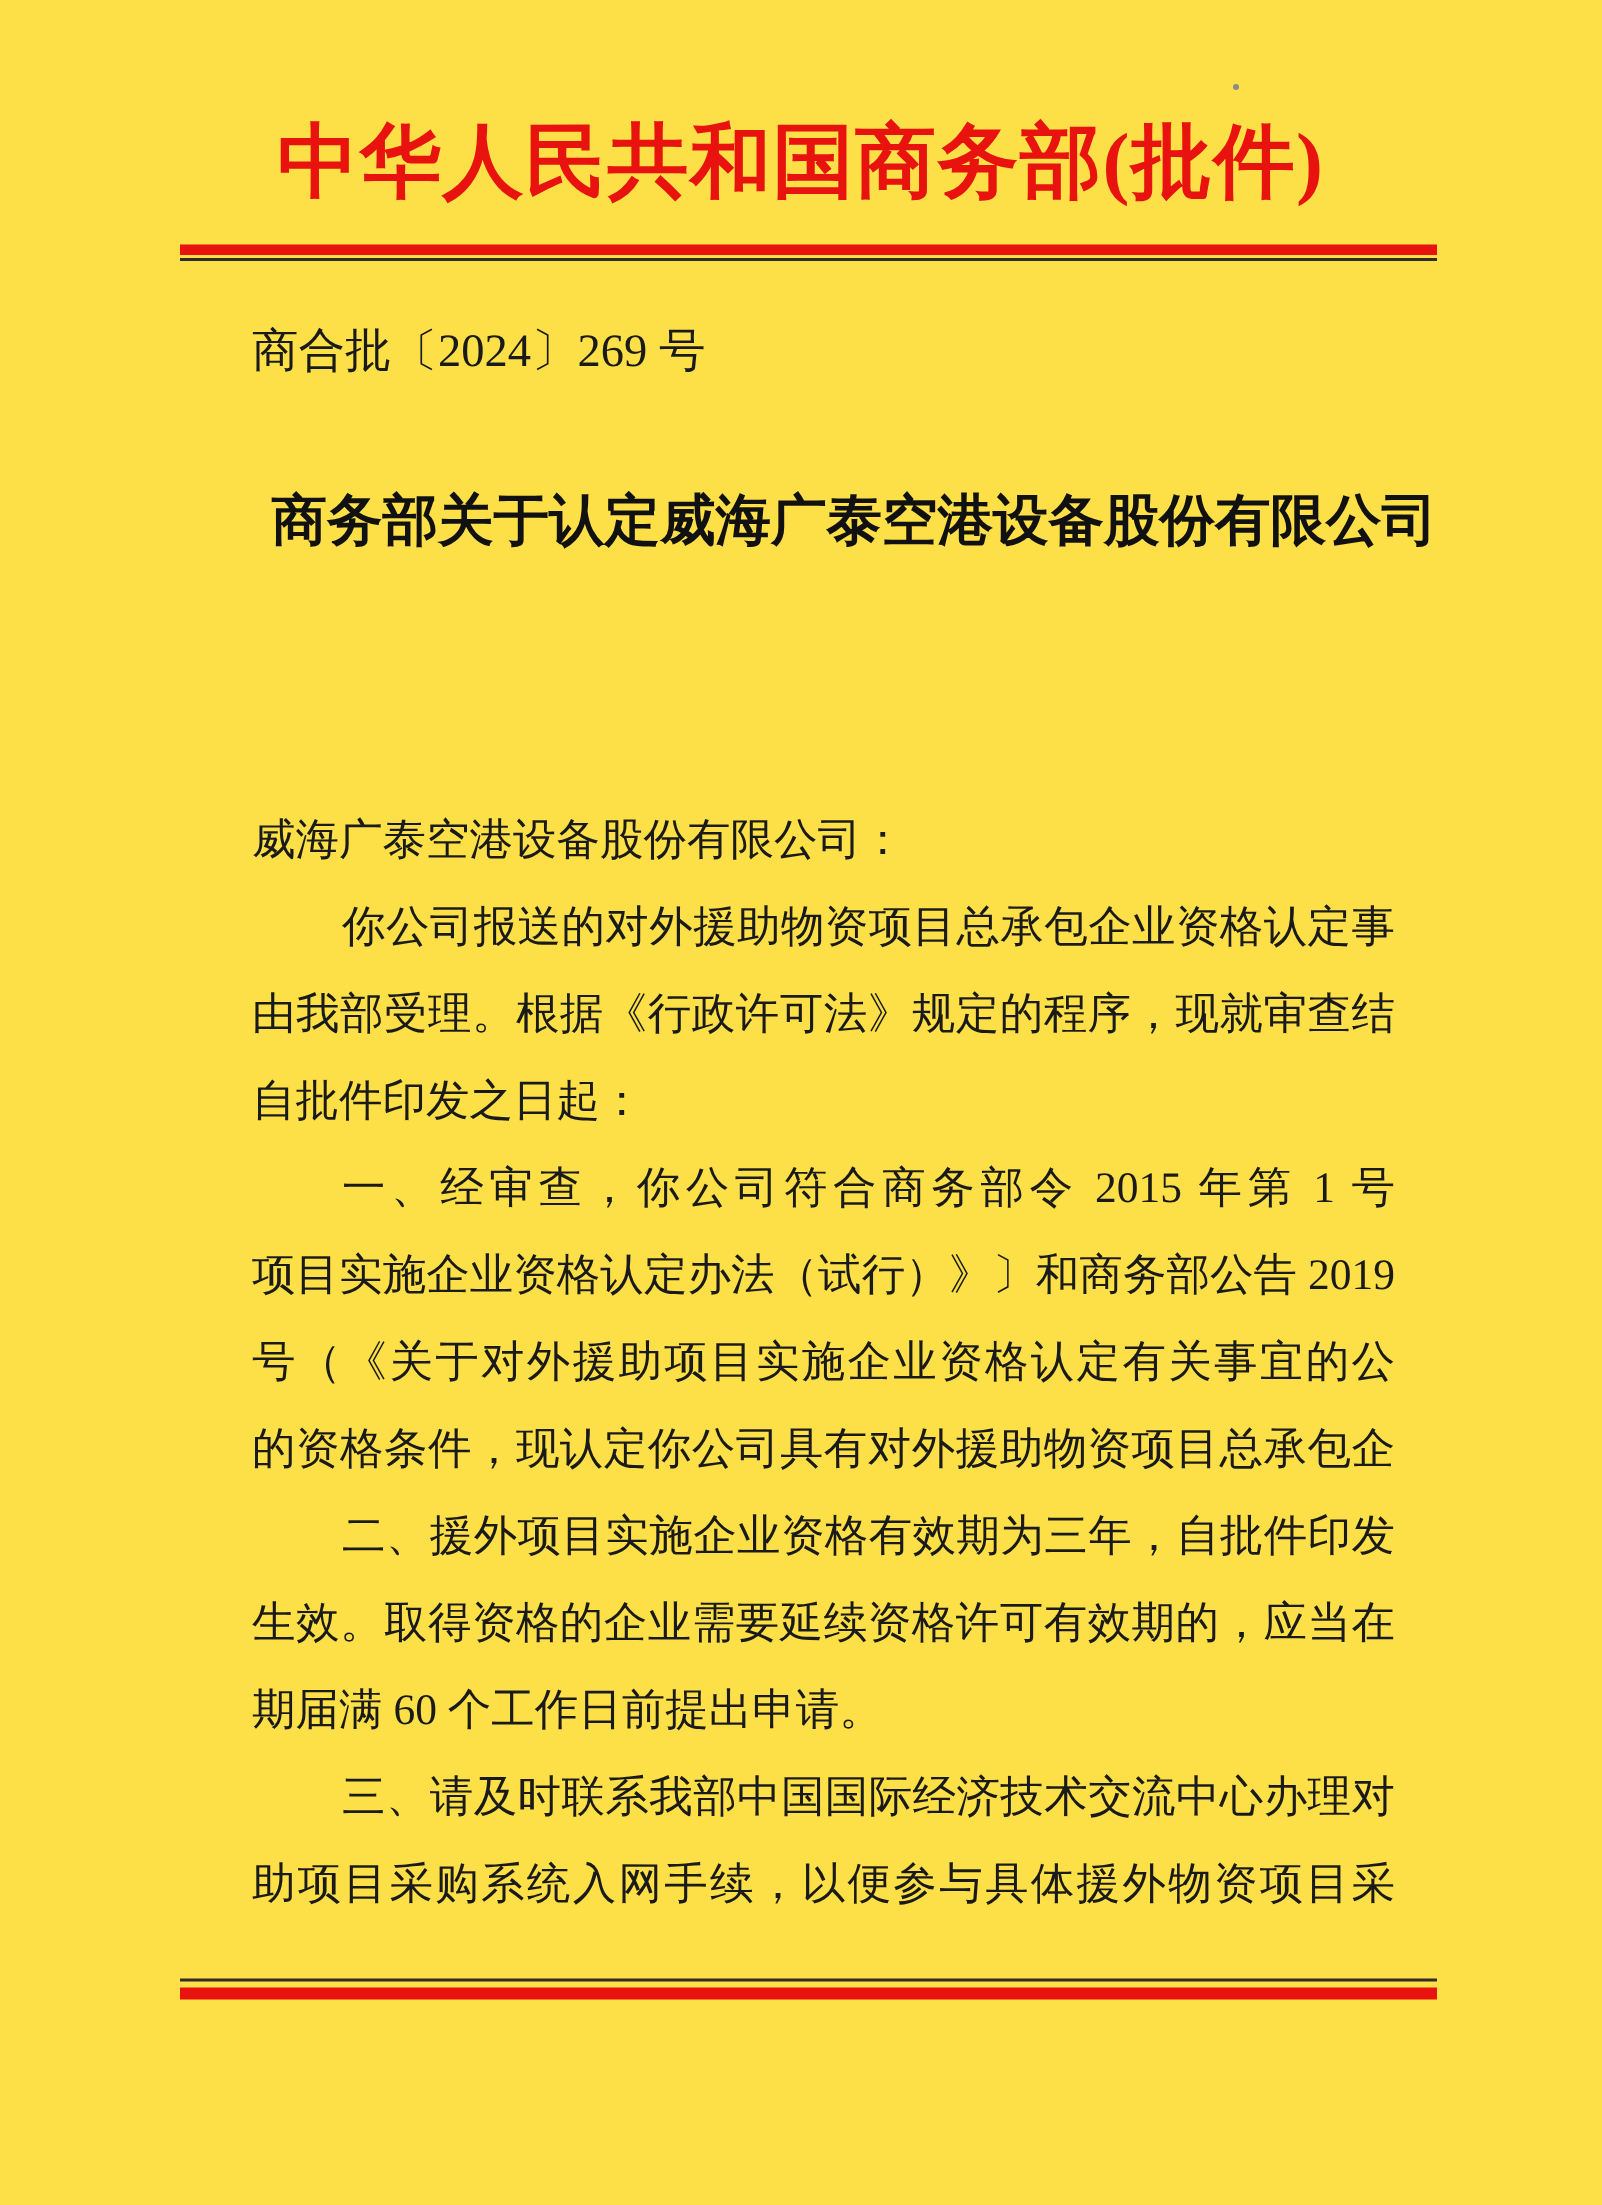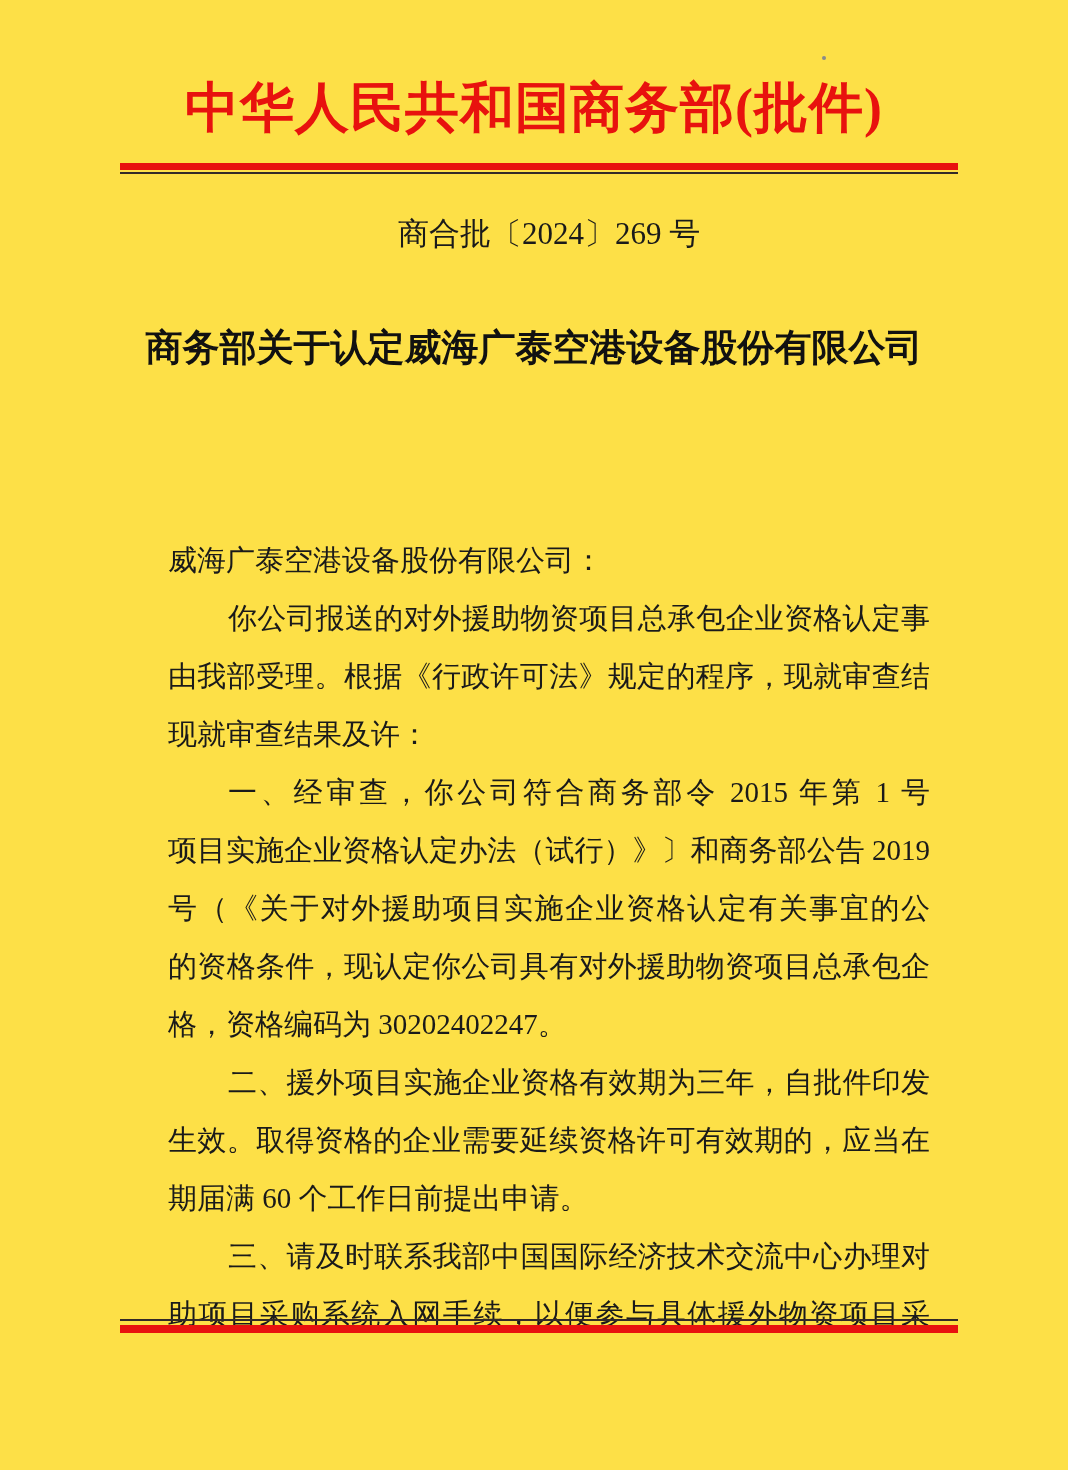--- a/index.html
+++ b/index.html
@@ -51,31 +51,31 @@
   .divider-top .dark-rule {
     margin-top: 2px;
     height: 2px;
     background: #332a28;
   }
   .doc-number {
     position: absolute;
     top: 212px;
     left: 168px;
     width: 762px;
-    text-align: center;
+    text-align: left;
     font-size: 31px;
     line-height: 44px;
     color: #1a1a1a;
   }
   .doc-title {
     position: absolute;
     top: 312px;
     left: 110px;
     width: 848px;
-    text-align: center;
+    text-align: right;
     font-weight: bold;
     font-size: 37px;
     line-height: 72px;
     color: #111111;
   }
   .body-block {
     position: absolute;
     top: 531px;
     left: 168px;
     width: 762px;
@@ -127,26 +127,25 @@
   <div class="doc-number">商合批〔2024〕269 号</div>
 
   <div class="doc-title">
     <div>商务部关于认定威海广泰空港设备股份有限公司</div>
   </div>
 
   <div class="body-block">
     <div class="line end">威海广泰空港设备股份有限公司：</div>
     <div class="line indent">你公司报送的对外援助物资项目总承包企业资格认定事项已</div>
     <div class="line">由我部受理。根据《行政许可法》规定的程序，现就审查结果及许</div>
-    <div class="line end">现就审查结果及许：</div>
+    <div class="line end">自批件印发之日起：</div>
     <div class="line indent">一、经审查，你公司符合商务部令 2015 年第 1 号〔《对外援助</div>
     <div class="line">项目实施企业资格认定办法（试行）》〕和商务部公告 2019 年第 7</div>
     <div class="line">号（《关于对外援助项目实施企业资格认定有关事宜的公告》）规定</div>
     <div class="line">的资格条件，现认定你公司具有对外援助物资项目总承包企业资</div>
-    <div class="line end">格，资格编码为 30202402247。</div>
     <div class="line indent">二、援外项目实施企业资格有效期为三年，自批件印发之日起</div>
     <div class="line">生效。取得资格的企业需要延续资格许可有效期的，应当在有效</div>
     <div class="line end">期届满 60 个工作日前提出申请。</div>
     <div class="line indent">三、请及时联系我部中国国际经济技术交流中心办理对外援</div>
     <div class="line">助项目采购系统入网手续，以便参与具体援外物资项目采购，并按</div>
   </div>
 
   <div class="divider-bottom">
     <div class="dark-rule"></div>
     <div class="red-rule"></div>

